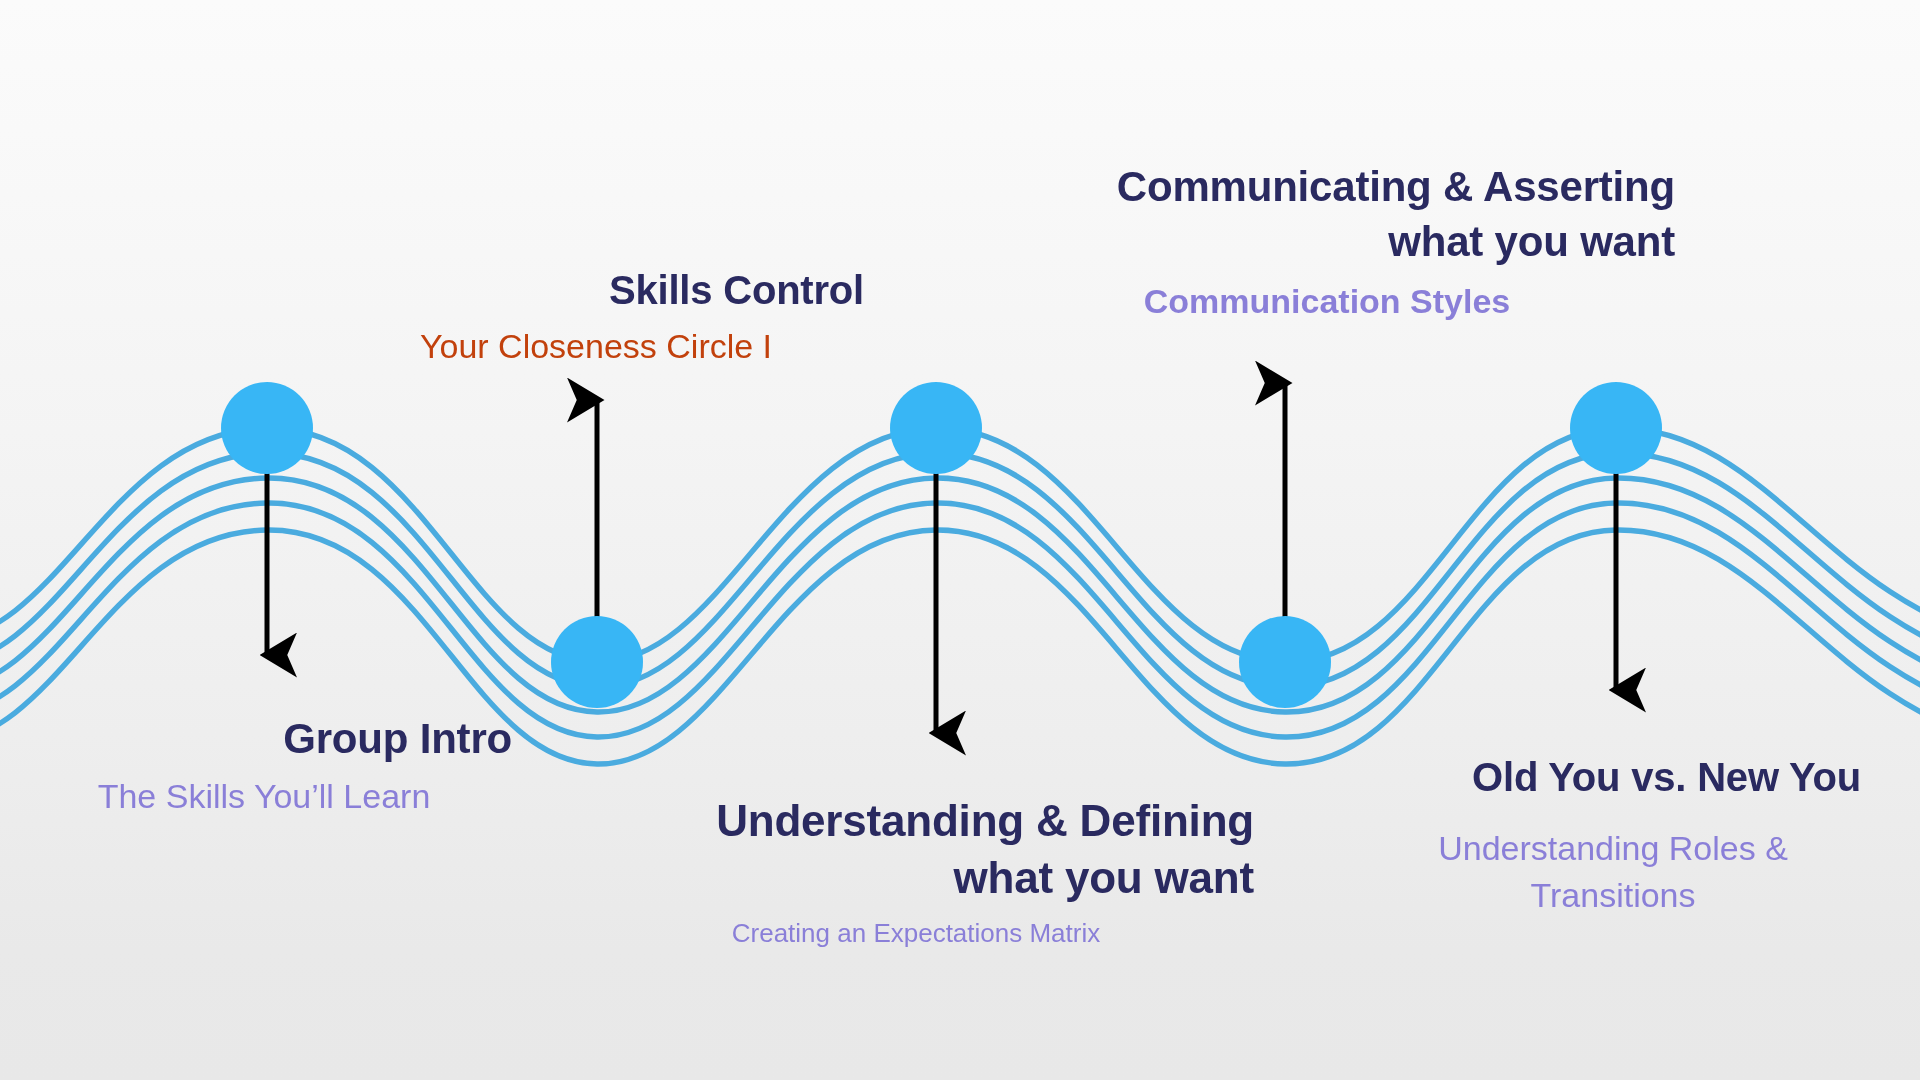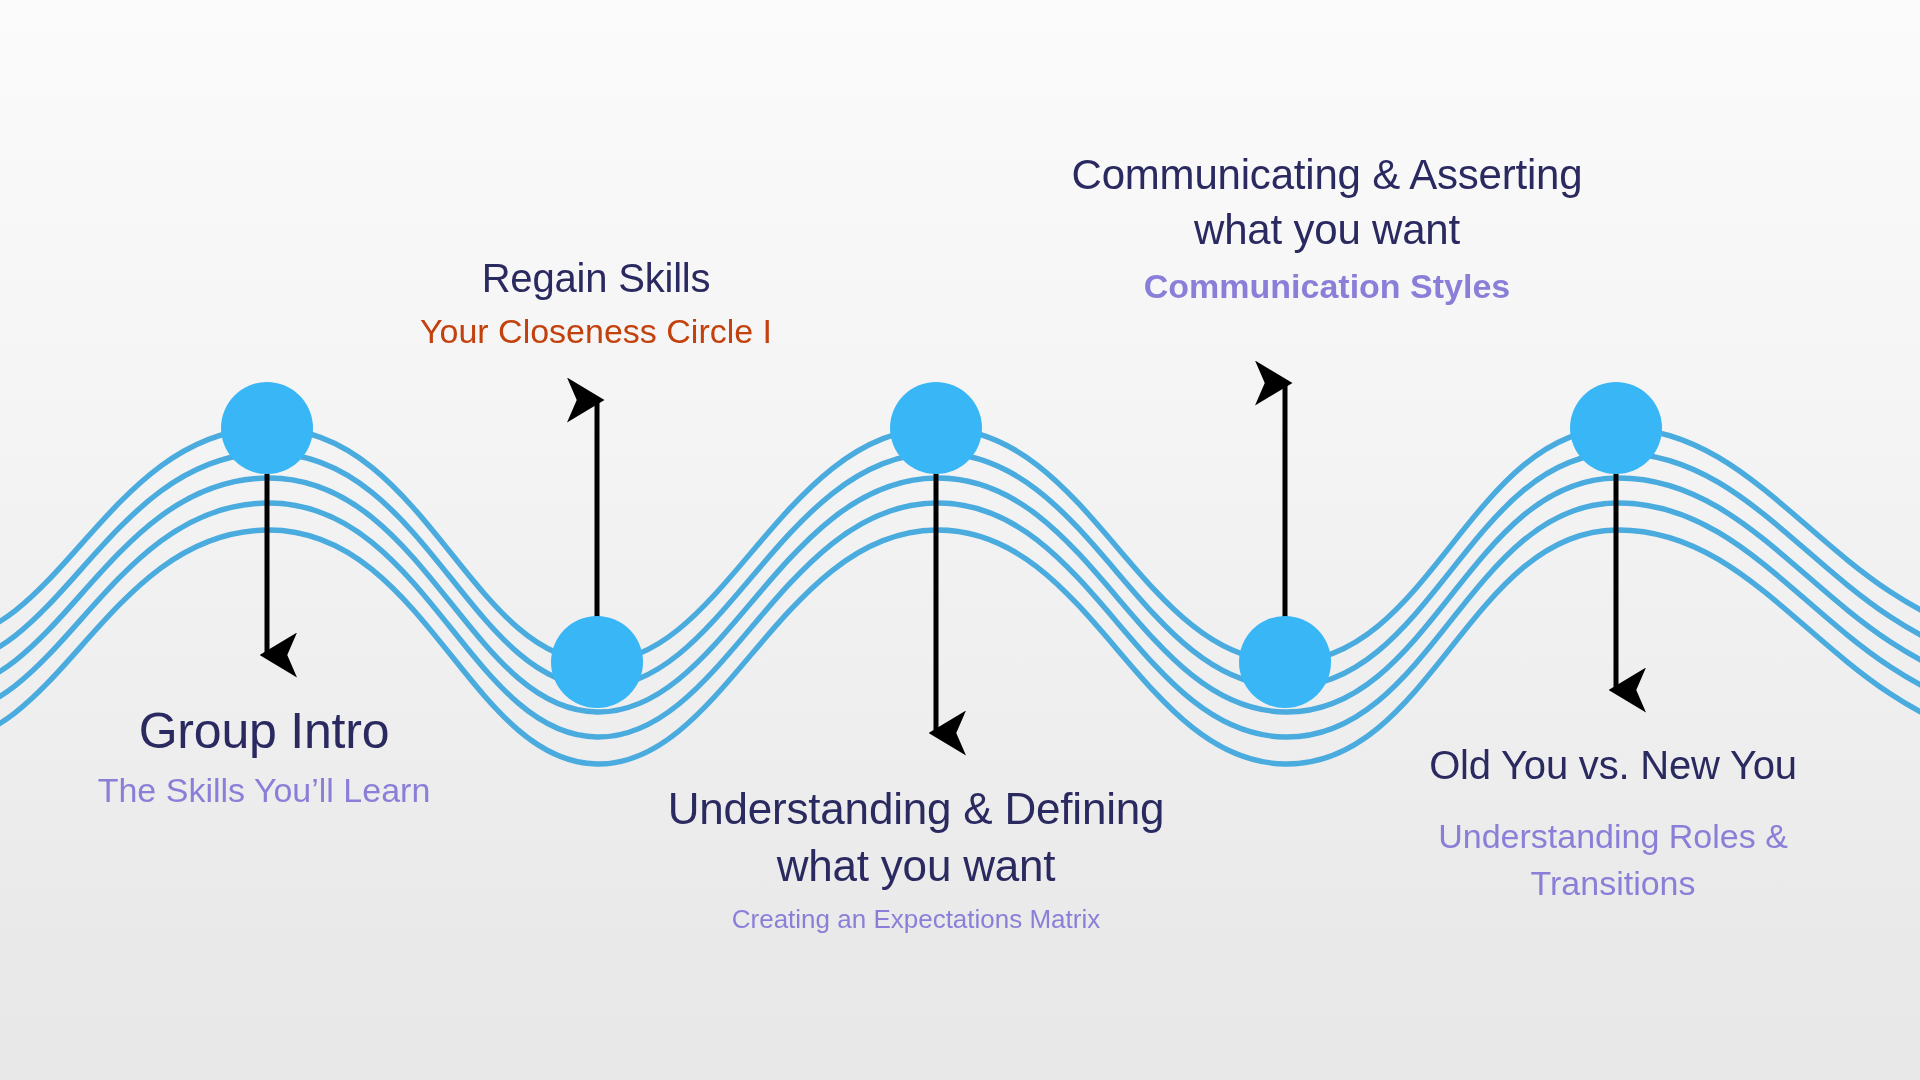--- a/index.html
+++ b/index.html
@@ -47,33 +47,34 @@
   }
 
   
   .label-block {
     position: absolute;
     text-align: center;
     transform: translateX(-50%);
     line-height: 1.18;
   }
   .label-title {
-    font-weight: normal;
+    font-weight: bold;
     letter-spacing: -0.2px;
-    margin: 0;
+    margin: 12px;
     white-space: pre-line;
+    text-align: right;
   }
   .label-sub {
     font-weight: normal;
     margin: 0;
     white-space: pre-line;
   }
 
   
-  .s0 .label-title { font-size: 50px; }
+  .s0 .label-title { font-size: 42px; }
   .s0 .label-sub   { font-size: 34px; margin-top: 9px; }
 
   .s1 .label-title { font-size: 40px; }
   .s1 .label-sub   { font-size: 34px; margin-top: 9px; }
 
   .s2 .label-title { font-size: 44px; line-height: 1.30; }
   .s2 .label-sub   { font-size: 26px; margin-top: 10px; }
 
   .s3 .label-title { font-size: 42px; line-height: 1.30; }
   .s3 .label-sub   { font-size: 34px; margin-top: 9px; }
@@ -151,21 +152,21 @@
   <div class="node" style="left:936px; top:428px; width:92px; height:92px; background:#38b6f5;"></div>
   <div class="node" style="left:1285px; top:662px; width:92px; height:92px; background:#38b6f5;"></div>
   <div class="node" style="left:1616px; top:428px; width:92px; height:92px; background:#38b6f5;"></div>
 
   <div class="label-block s0" style="left:264px; top:702px; width:520px;">
     <div class="label-title" style="color:#2a2a60;">Group Intro</div>
     <div class="label-sub" style="color:#8a7fd8;">The Skills You’ll Learn</div>
   </div>
 
   <div class="label-block s1" style="left:596px; top:255px; width:560px;">
-    <div class="label-title" style="color:#2a2a60;">Regain Skills</div>
+    <div class="label-title" style="color:#2a2a60;">Skills Control</div>
     <div class="label-sub" style="color:#c2410c;">Your Closeness Circle I</div>
   </div>
 
   <div class="label-block s2" style="left:916px; top:780px; width:700px;">
     <div class="label-title" style="color:#2a2a60;">Understanding &amp; Defining
 what you want</div>
     <div class="label-sub" style="color:#8a7fd8;">Creating an Expectations Matrix</div>
   </div>
 
   <div class="label-block s3" style="left:1327px; top:148px; width:720px;">

